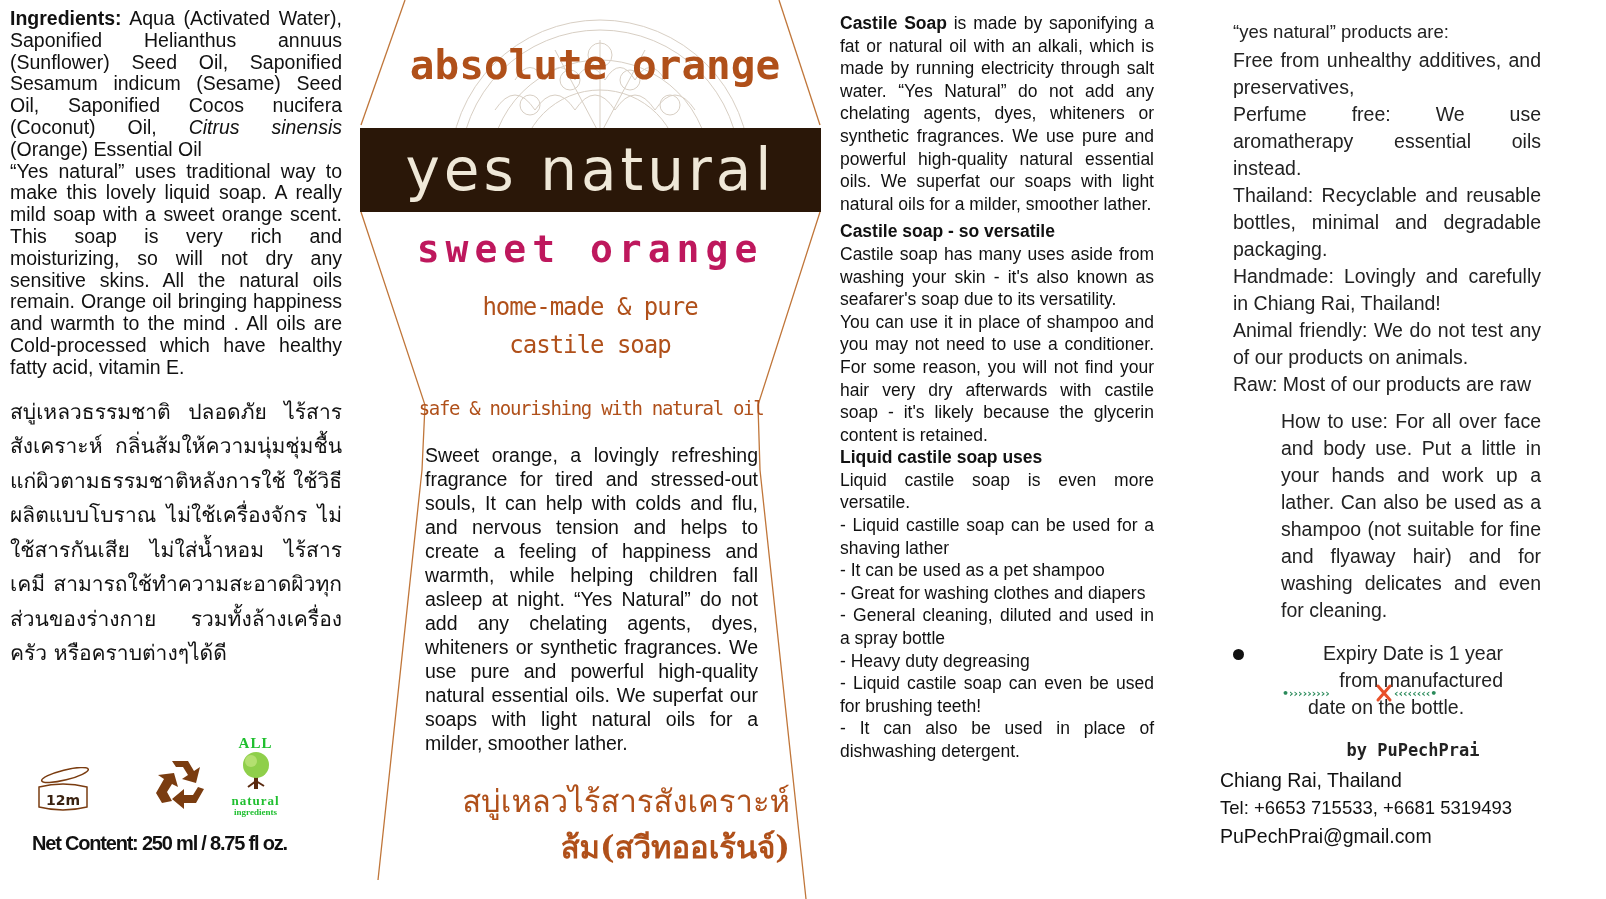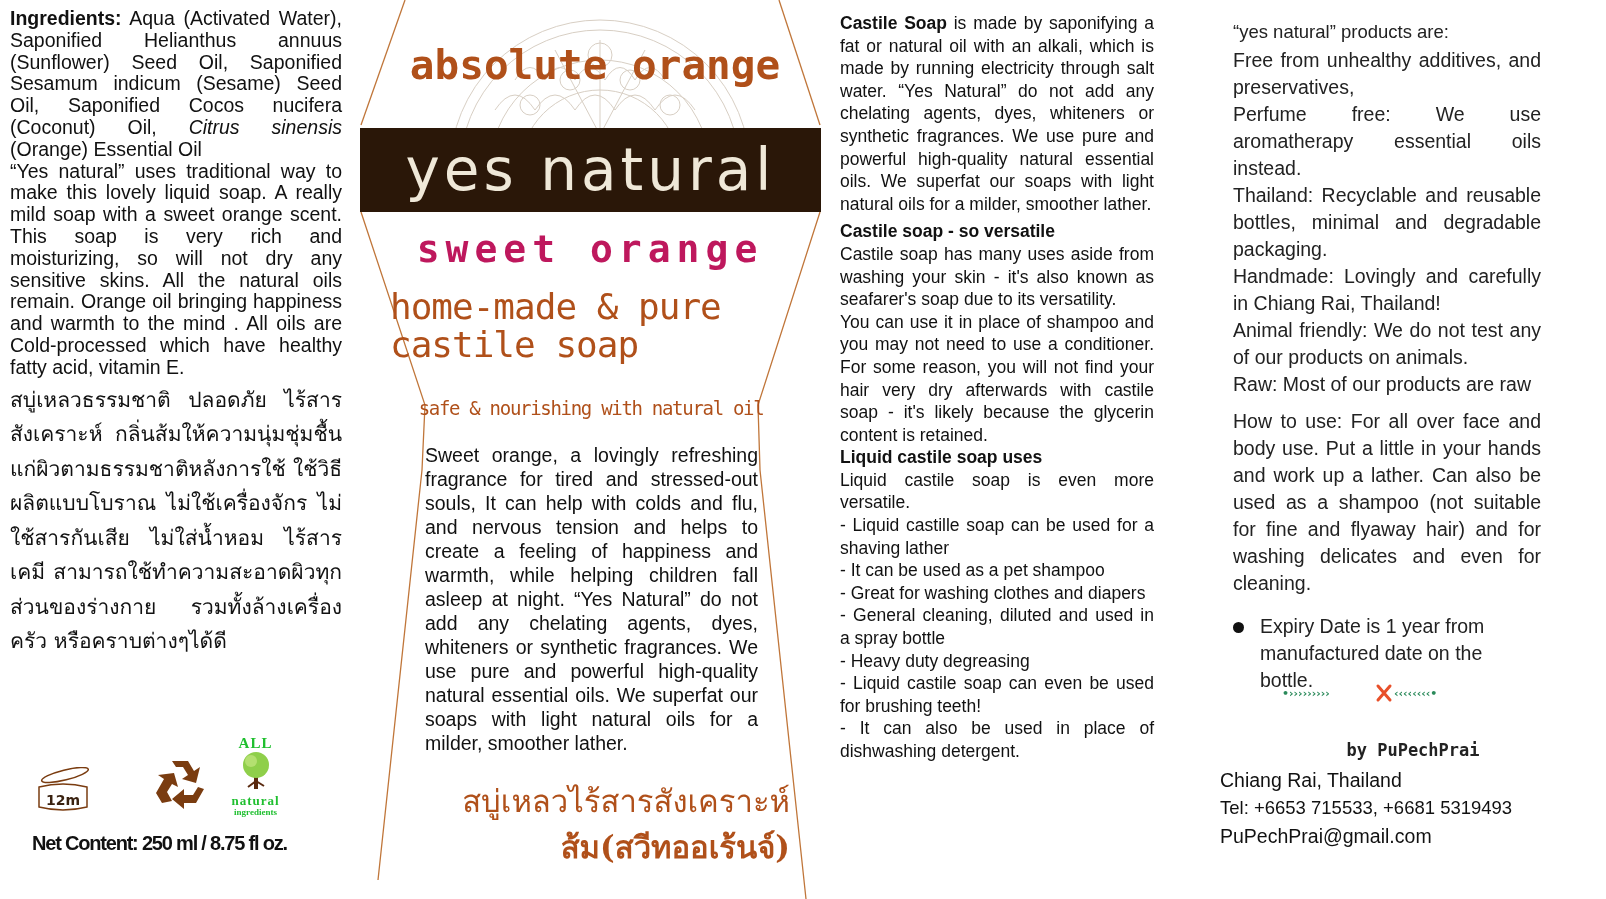--- a/index.html
+++ b/index.html
@@ -5,51 +5,51 @@
   * { box-sizing: border-box; margin: 0; padding: 0; }
   html, body { width: 1606px; height: 899px; background: #ffffff; overflow: hidden; }
   body { position: relative; font-family: "Liberation Sans", "DejaVu Sans", sans-serif; color: #111; }
 
   .col { position: absolute; }
   .justify { text-align: justify; text-align-last: left; }
 
   
   #left { left: 10px; top: 8px; width: 332px; font-size: 19.5px; line-height: 21.8px; }
   #left .ing-label { font-weight: bold; }
-  #left .thai { margin-top: 4px; font-size: 21px; line-height: 34.5px; font-family: "DejaVu Sans", sans-serif; }
+  #left .thai { margin-top: 16px; font-size: 21px; line-height: 34.5px; font-family: "DejaVu Sans", sans-serif; }
   .icons-row { position: absolute; top: 735px; left: 30px; width: 300px; height: 90px; }
   .pao-icon { position: absolute; left: 5px; top: 32px; width: 56px; height: 46px; }
   .recycle-icon { position: absolute; left: 120px; top: 22px; width: 60px; height: 58px; }
   .natural-icon { position: absolute; left: 193px; top: 0; width: 65px; height: 90px; text-align: center; }
   .natural-icon .all { color: #1fbf2f; font-family: "Liberation Serif", serif; font-weight: bold; font-size: 15px; letter-spacing: 1px; line-height: 16px; }
   .natural-icon .nat { color: #1fbf2f; font-family: "Liberation Serif", serif; font-weight: bold; font-size: 13px; line-height: 12px; letter-spacing: 1px; }
   .natural-icon .ingr { color: #1fbf2f; font-family: "Liberation Serif", serif; font-weight: bold; font-size: 9px; line-height: 10px; }
   .net { position: absolute; left: 32px; top: 832px; font-size: 20px; font-weight: bold; letter-spacing: -1.2px; color: #111; text-align: right; }
 
   
   #frame { position: absolute; left: 0; top: 0; width: 1606px; height: 899px; pointer-events: none; }
   .mandala { position: absolute; left: 435px; top: 10px; width: 330px; height: 130px; overflow: hidden; }
   .band { position: absolute; left: 360px; top: 128px; width: 461px; height: 84px; background: #2a1708; }
   .band-text { position: absolute; left: 360px; top: 128px; width: 461px; height: 74px; text-align: center; color: #efe8d8; font-family: "DejaVu Sans", sans-serif; font-weight: normal; font-size: 58px; line-height: 84px; letter-spacing: 4px; }
   .t-absolute { position: absolute; left: 380px; top: 40px; width: 430px; text-align: center; color: #b0501a; font-family: "DejaVu Sans Mono", monospace; font-weight: bold; font-size: 41px; line-height: 50px; letter-spacing: 0px; }
   .t-sweet { position: absolute; left: 380px; top: 226px; width: 420px; text-align: center; color: #be185d; font-family: "DejaVu Sans Mono", monospace; font-weight: bold; font-size: 38px; line-height: 46px; letter-spacing: 6px; }
-  .t-home { position: absolute; left: 390px; top: 288px; width: 400px; color: #b0501a; font-family: "DejaVu Sans Mono", monospace; font-size: 36px; line-height: 38px; letter-spacing: -1px; }
+  .t-home { position: absolute; left: 390px; top: 288px; width: 400px; text-align: center; color: #b0501a; font-family: "DejaVu Sans Mono", monospace; font-size: 24px; line-height: 38px; letter-spacing: -1px; }
   .t-safe { position: absolute; left: 418px; top: 394px; width: 346px; text-align: center; color: #b0501a; font-family: "DejaVu Sans Mono", monospace; font-size: 19px; line-height: 28px; letter-spacing: -1.3px; }
   .center-body { position: absolute; left: 425px; top: 443px; width: 333px; font-size: 19.5px; line-height: 24px; color: #111; }
   .thai-title { position: absolute; left: 400px; top: 778px; width: 390px; text-align: right; color: #b0501a; font-family: "DejaVu Serif", serif; font-size: 31px; line-height: 46px; }
 
   
   #castile { left: 840px; top: 12px; width: 314px; font-size: 17.5px; line-height: 22.6px; }
   #castile .b { font-weight: bold; }
   #castile .head { font-weight: bold; display: block; }
 
   
   #right { left: 1233px; top: 18px; width: 308px; font-size: 19.5px; line-height: 27px; color: #222; }
   #right .intro { margin-bottom: 2px; font-size: 18.5px; }
-  #right .howto { margin-top: 10px; }
+  #right .howto { margin-top: 10px; margin-left: 48px; }
   #right .expiry { margin-top: 16px; position: relative; padding-left: 27px; width: 270px; }
   #right .bullet { position: absolute; left: 0; top: 9px; width: 11px; height: 11px; border-radius: 50%; background: #111; }
   .divider-orn { position: absolute; left: 1282px; top: 682px; width: 205px; height: 22px; }
   .by-line { position: absolute; left: 1220px; top: 736px; width: 386px; text-align: center; font-family: "DejaVu Sans Mono", monospace; font-weight: bold; font-size: 17px; line-height: 28px; color: #222; }
   .contact { position: absolute; left: 1220px; top: 766px; width: 386px; text-align: left; font-size: 19.5px; line-height: 28px; color: #111; }
   .contact .tel { font-size: 18.5px; line-height: 28px; }
 </style>
 </head>
 <body>
 
@@ -156,21 +156,21 @@
   <p class="intro">“yes natural” products are:</p>
   <p>Free from unhealthy additives, and preservatives,</p>
   <p>Perfume free: We use aromatherapy essential oils instead.</p>
   <p>Thailand: Recyclable and reusable bottles, minimal and degradable packaging.</p>
   <p>Handmade: Lovingly and carefully in Chiang Rai, Thailand!</p>
   <p>Animal friendly: We do not test any of our products on animals.</p>
   <p>Raw: Most of our products are raw</p>
   <p class="howto">How to use:   For all over face and body use. Put a little in your hands and work up a lather. Can also be used as a shampoo (not suitable for fine and flyaway hair) and for washing delicates and even for cleaning.</p>
   <div class="expiry">
     <span class="bullet"></span>
-    <span style="display:block;text-align:left;">Expiry Date is 1 year from manufactured date on the bottle.</span>
+    <span style="display:block;text-align:right;margin-left:48px;">Expiry Date is 1 year from manufactured date on the bottle.</span>
   </div>
 </div>
 
 <div class="divider-orn">
   <svg width="205" height="22" viewBox="0 0 205 22">
     <g fill="#2a8a5a" font-family="DejaVu Sans, sans-serif" font-size="11" font-weight="bold">
       <text x="0" y="15">•›››››››››</text>
       <text x="112" y="15">‹‹‹‹‹‹‹‹•</text>
     </g>
     <g stroke="#e8502a" stroke-width="3" stroke-linecap="round">

